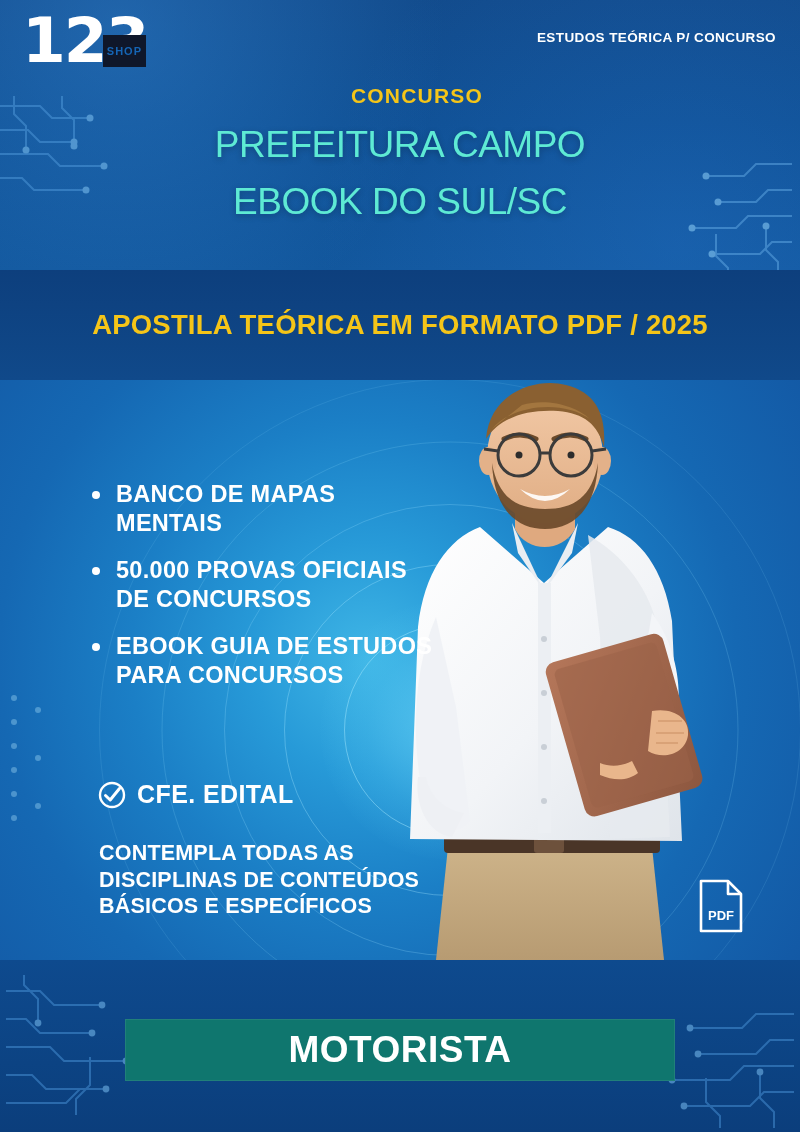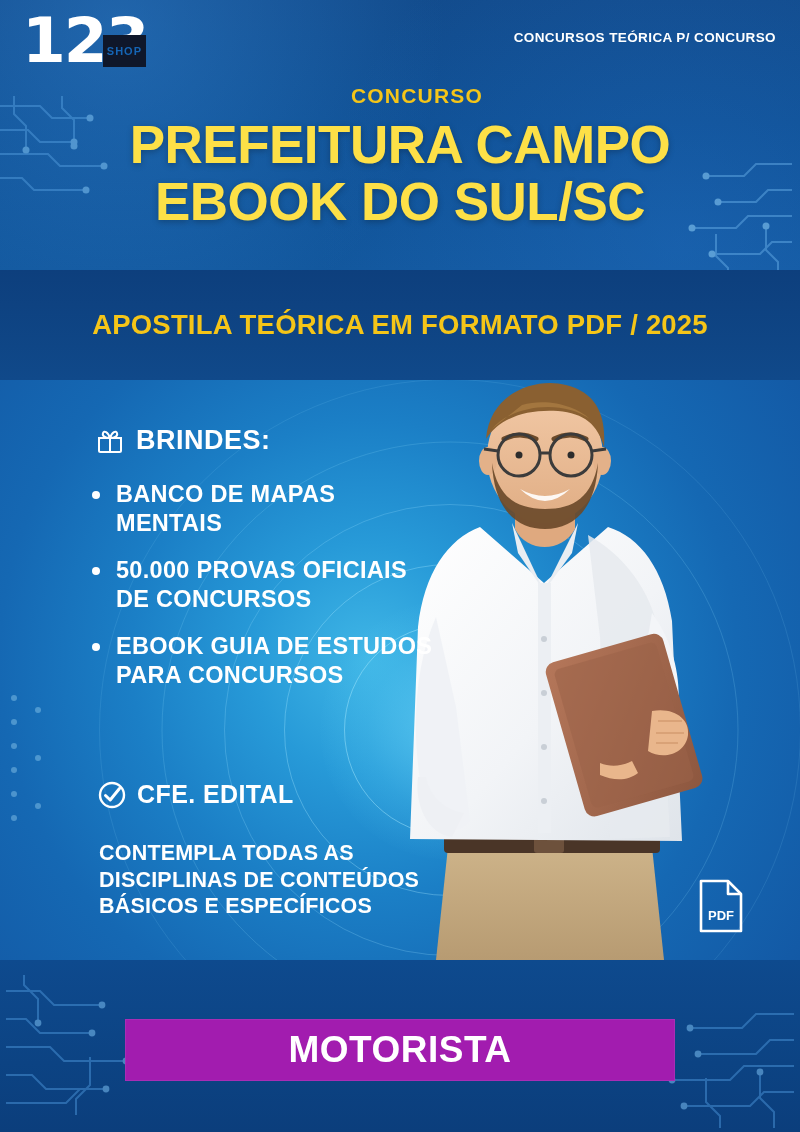--- a/index.html
+++ b/index.html
@@ -90,21 +90,21 @@
     left: 0; top: 960px;
     width: 800px;
     height: 172px;
     background: linear-gradient(180deg, #0e4a8e 0%, #0c4383 60%, #0b3e7c 100%);
   }
   .role-bar {
     position: absolute;
     left: 125px; top: 1019px;
     width: 550px;
     height: 62px;
-    background: #a21caf;
+    background: #0f766e;
     box-shadow: 0 0 0 1px rgba(255,255,255,.08) inset;
     display: flex;
     align-items: center;
     justify-content: center;
   }
   .role-bar .role-text {
     color: #ffffff;
     font-size: 37px;
     font-weight: bold;
     letter-spacing: .5px;
@@ -150,23 +150,23 @@
     text-align: center;
     color: #f5c518;
     font-size: 21px;
     font-weight: bold;
     letter-spacing: 1.2px;
   }
   .title {
     position: absolute;
     top: 116px; left: 0; width: 800px;
     text-align: center;
-    color: #fde047;
-    font-size: 53px;
-    font-weight: bold;
+    color: #5eead4;
+    font-size: 37px;
+    font-weight: normal;
     line-height: 57px;
     letter-spacing: -.5px;
     text-shadow: 0 2px 6px rgba(0,0,0,.25);
   }
   .subtitle {
     color: #f5c518;
     font-size: 27.5px;
     font-weight: bold;
     letter-spacing: .2px;
     text-align: center;
@@ -302,21 +302,21 @@
         <circle cx="50" cy="104" r="3.5"></circle>
       <circle cx="104" cy="76" r="3.5"></circle>
     </g>
   </svg>
 
   <div class="logo">
     <div class="digits">123</div>
     <div class="shop">SHOP</div>
   </div>
 
-  <div class="top-right-label">CONCURSOS TEÓRICA P/ CONCURSO</div>
+  <div class="top-right-label">ESTUDOS TEÓRICA P/ CONCURSO</div>
 
   <div class="kicker">CONCURSO</div>
 
   <div class="title">
     <div>PREFEITURA CAMPO</div>
     <div>EBOOK DO SUL/SC</div>
   </div>
 
   <div class="band-sub">
     <div class="subtitle">APOSTILA TEÓRICA EM FORMATO PDF / 2025</div>
@@ -428,32 +428,20 @@
     <path d="M300 334 C 322 330, 338 342, 336 358 C 334 376, 312 384, 296 374 Z" fill="#e9b68c"></path>
     <g stroke="#d9a277" stroke-width="2" fill="none">
       <path d="M306 344 H330"></path>
       <path d="M304 356 H332"></path>
       <path d="M304 366 H326"></path>
     </g>
 
     <path d="M248 398 C 262 404, 276 404, 286 396 L 280 384 C 268 390, 258 390, 248 386 Z" fill="#e9b68c"></path>
   </svg>
 
-  <div class="gifts-head">
-    <svg width="28" height="28" viewBox="0 0 28 28">
-      <g fill="none" stroke="#ffffff" stroke-width="2">
-        <rect x="3" y="11" width="22" height="14" rx="1.5"></rect>
-        <path d="M2 11 H26"></path>
-        <path d="M14 11 V25"></path>
-        <path d="M14 11 C 9 11, 6 9, 7 6 C 8 3.4, 12 4.6, 14 11 Z"></path>
-        <path d="M14 11 C 19 11, 22 9, 21 6 C 20 3.4, 16 4.6, 14 11 Z"></path>
-      </g>
-    </svg>
-    <span class="label">BRINDES:</span>
-  </div>
 
   <ul class="gift-list">
     <li>BANCO DE MAPAS MENTAIS</li>
     <li>50.000 PROVAS OFICIAIS DE CONCURSOS</li>
     <li>EBOOK GUIA DE ESTUDOS PARA CONCURSOS</li>
   </ul>
 
   <div class="edital-head">
     <svg width="28" height="28" viewBox="0 0 28 28">
       <circle cx="14" cy="14" r="12" fill="none" stroke="#ffffff" stroke-width="2.4"></circle>

